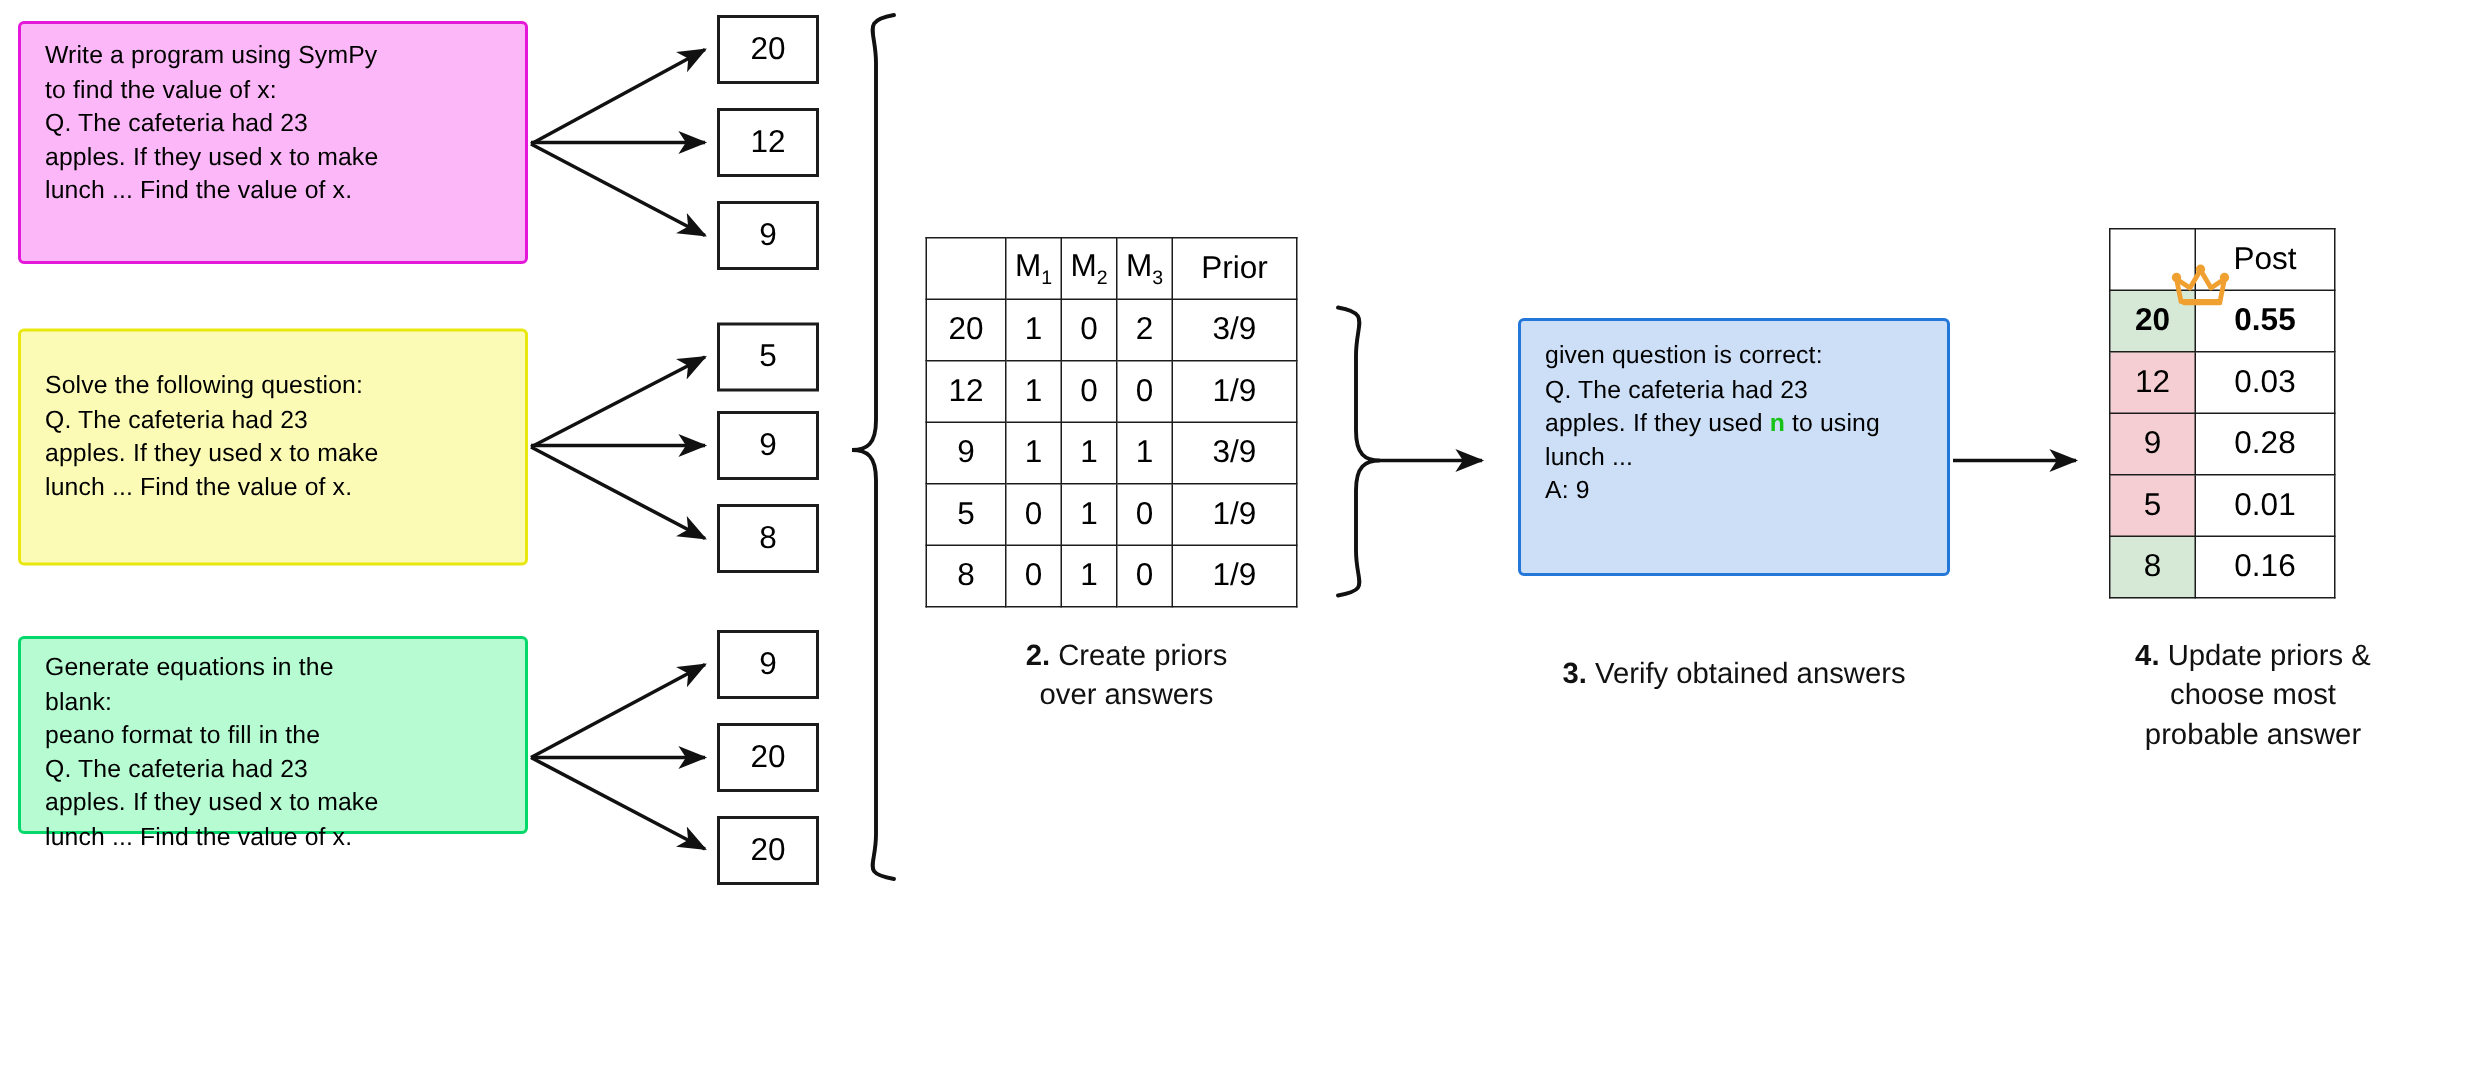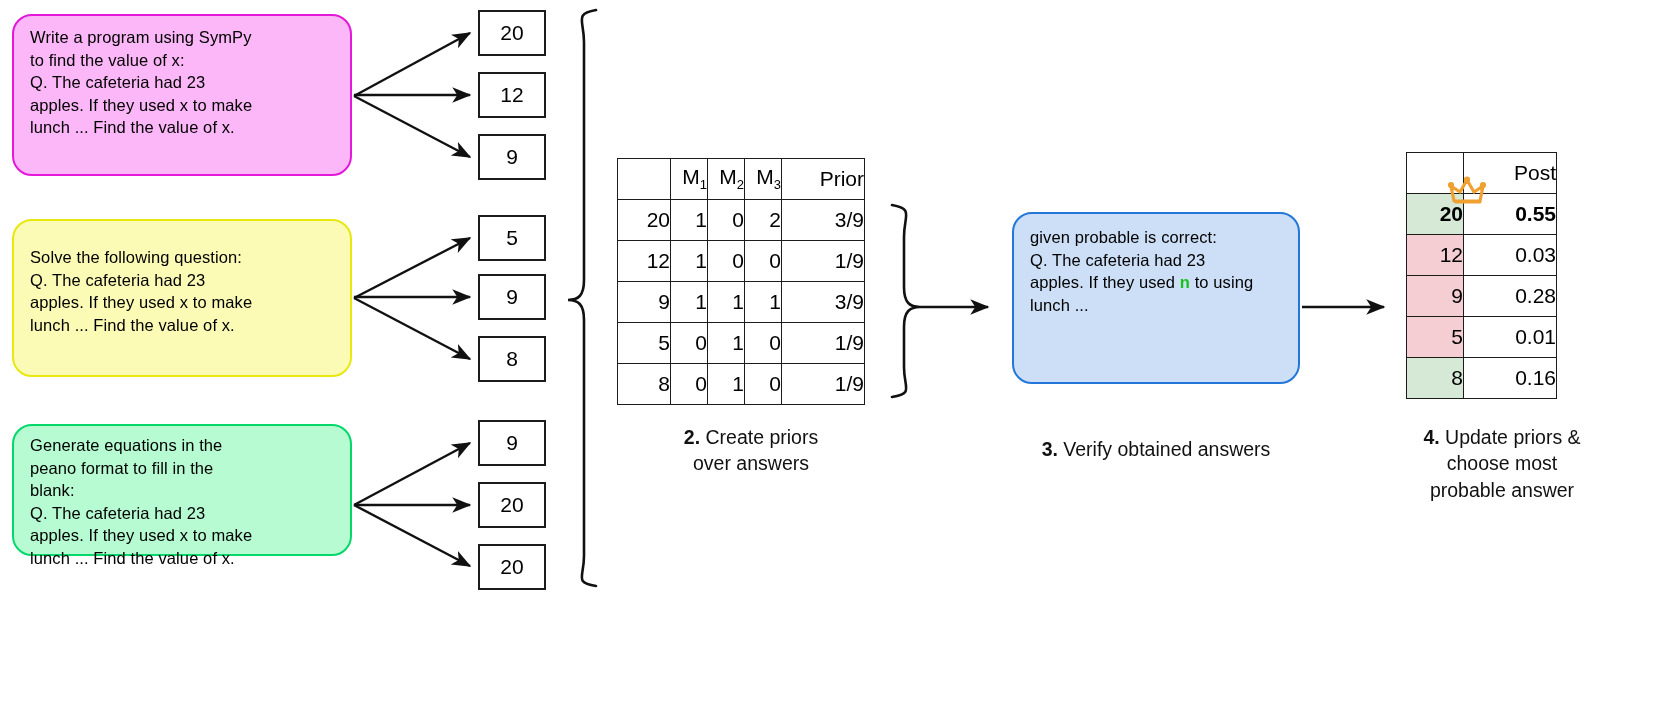--- a/index.html
+++ b/index.html
@@ -13,21 +13,21 @@
     width:1660px;
     height:718px;
     overflow:hidden;
     background:#fff;
   }
   .abs{position:absolute;}
 
   
   .prompt{
     box-sizing:border-box;
-    border-radius:20px;
+    border-radius:4px;
     border:2px solid #000;
     padding:10px 14px 10px 16px;
     font-size:16.5px;
     line-height:1.37;
     letter-spacing:.1px;
   }
   .prompt-pink  {background:#fbb7f7;border-color:#e318d8;}
   .prompt-yellow{background:#fbfbb6;border-color:#e8e80f;}
   .prompt-green {background:#b6fbd1;border-color:#05d86b;}
   .prompt-blue  {background:#ccdff7;border-color:#2277d8;}
@@ -44,21 +44,21 @@
     color:#000;
   }
 
   
   table.grid{
     border-collapse:collapse;
     background:#fff;
   }
   table.grid td{
     border:1.6px solid #1c1c1c;
-    text-align:right;
+    text-align:center;
     font-size:21px;
     padding:0;
     height:40px;
     color:#000;
     background:#fff;
   }
   table.grid td.hdr{font-size:21px;}
   table.grid td sub{font-size:13px;}
 
   
@@ -102,22 +102,22 @@
 
   <div class="abs prompt prompt-yellow" style="left:12px;top:219px;width:340px;height:158px;padding-top:25px;">
     <div>Solve the following question:</div>
     <div>Q. The cafeteria had 23</div>
     <div>apples. If they used x to make</div>
     <div>lunch ... Find the value of x.</div>
   </div>
 
   <div class="abs prompt prompt-green" style="left:12px;top:424px;width:340px;height:132px;padding-top:8px;">
     <div>Generate equations in the</div>
+    <div>blank:</div>
     <div>peano format to fill in the</div>
-    <div>blank:</div>
     <div>Q. The cafeteria had 23</div>
     <div>apples. If they used x to make</div>
     <div>lunch ... Find the value of x.</div>
   </div>
 
   <svg class="abs" style="left:0;top:0;width:1660px;height:718px;pointer-events:none;">
     <defs>
       <marker id="ah" markerWidth="9" markerHeight="9" refX="7.4" refY="3.4" orient="auto" markerUnits="strokeWidth">
         <path d="M0,0.2 L8,3.4 L0,6.6 L2.1,3.4 z" fill="#111"></path>
       </marker>
@@ -228,24 +228,25 @@
   <svg class="abs" style="left:916px;top:288px;width:90px;height:40px;">
     <defs>
       <marker id="ah2" markerWidth="9" markerHeight="9" refX="7.4" refY="3.4" orient="auto" markerUnits="strokeWidth">
         <path d="M0,0.2 L8,3.4 L0,6.6 L2.1,3.4 z" fill="#111"></path>
       </marker>
     </defs>
     <line x1="4" y1="19" x2="72" y2="19" stroke="#111" stroke-width="2.4" marker-end="url(#ah2)"></line>
   </svg>
 
   <div class="abs prompt prompt-blue" style="left:1012px;top:212px;width:288px;height:172px;padding-top:12px;">
-    <div>given probable is correct:</div>
+    <div>given question is correct:</div>
     <div>Q. The cafeteria had 23</div>
     <div><span>apples. If they used </span><span class="hl">n</span><span> to using</span></div>
     <div>lunch ...</div>
+    <div>A: 9</div>
   </div>
 
   <div class="abs caption" style="left:1000px;top:436px;width:312px;">
     <span class="num">3.</span><span> Verify obtained answers</span>
   </div>
 
   <svg class="abs" style="left:1300px;top:288px;width:120px;height:40px;">
     <defs>
       <marker id="ah3" markerWidth="9" markerHeight="9" refX="7.4" refY="3.4" orient="auto" markerUnits="strokeWidth">
         <path d="M0,0.2 L8,3.4 L0,6.6 L2.1,3.4 z" fill="#111"></path>

